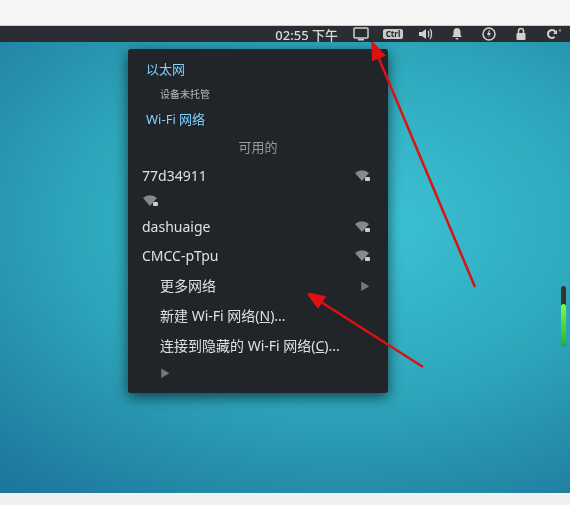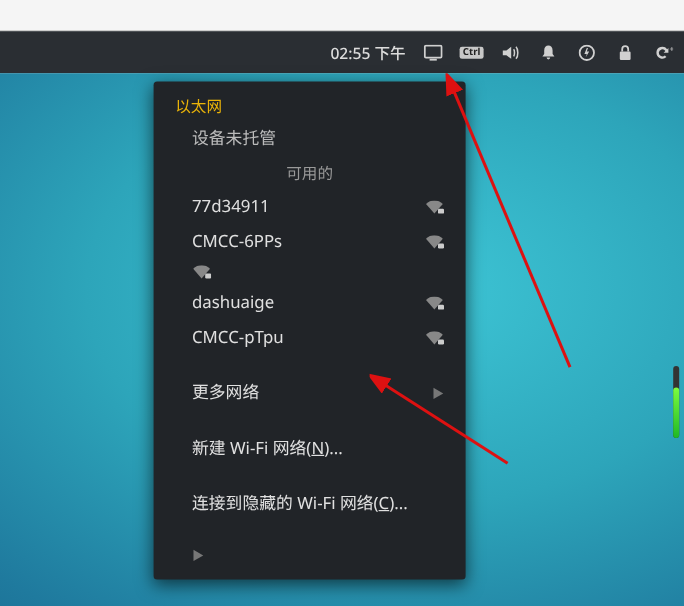--- a/index.html
+++ b/index.html
@@ -10,21 +10,21 @@
   overflow: hidden;
   position: relative;
   background: #f0f0f0;
 }
 .browser-bar {
   height: 26px;
   background: #f5f5f5;
   border-bottom: 1px solid #ccc;
 }
 .top-panel {
-  height: 35px;
+  height: 16px;
   background: #2a2e33;
   display: flex;
   justify-content: flex-end;
   align-items: center;
   padding: 0 8px;
   gap: 14px;
   color: #dcdcdc;
   font-size: 13px;
 }
 .clock {
@@ -59,60 +59,59 @@
   left: 128px;
   width: 260px;
   background: #212428;
   border-radius: 3px;
   box-shadow: 0 4px 14px rgba(0,0,0,0.6);
   color: #d0d0d0;
   font-size: 14px;
   padding: 6px 0 8px 0;
 }
 .menu-header {
-  color: #eab308;
+  color: #7dd3fc;
   padding: 4px 18px;
   font-size: 13px;
 }
 .menu-subitem {
   color: #bbb;
   padding: 4px 18px 4px 32px;
-  font-size: 14px;
+  font-size: 10px;
 }
 .menu-section-title {
   text-align: center;
   color: #999;
   padding: 5px 0;
   font-size: 13px;
 }
 .wifi-item {
   display: flex;
   justify-content: space-between;
   align-items: center;
-  padding: 5px 18px 5px 32px;
+  padding: 5px 18px 5px 14px;
   color: #e0e0e0;
   cursor: pointer;
   font-size: 14px;
 }
 .wifi-signal {
   display: inline-flex;
   width: 16px;
   height: 12px;
   position: relative;
 }
 .wifi-signal svg { display: block; }
 .menu-link {
   display: flex;
   justify-content: space-between;
   align-items: center;
   padding: 5px 18px 5px 32px;
   color: #e0e0e0;
   cursor: pointer;
   font-size: 14px;
-  margin-top: 16px;
 }
 .chevron {
   font-size: 10px;
   color: #777;
 }
 .underline { text-decoration: underline; }
 .arrow {
   position: absolute;
   pointer-events: none;
 }
@@ -187,34 +186,26 @@
   </span>
 </div>
 
 <div class="desktop">
 
   <div class="network-menu">
 
     <div class="menu-header">以太网</div>
     <div class="menu-subitem">设备未托管</div>
 
+    <div class="menu-header">Wi-Fi 网络</div>
 
     <div class="menu-section-title">可用的</div>
 
     <div class="wifi-item">
       <span>77d34911</span>
-      <span class="wifi-signal">
-        <svg width="16" height="12" viewBox="0 0 16 12">
-            <path d="M1 3a10 10 0 0114 0L8 11 1 3z" fill="#888"></path>
-            <rect x="11" y="7" width="5" height="4" rx="1" fill="#ccc"></rect>
-          </svg>
-      </span>
-    </div>
-    <div class="wifi-item">
-      <span>CMCC-6PPs</span>
       <span class="wifi-signal">
         <svg width="16" height="12" viewBox="0 0 16 12">
             <path d="M1 3a10 10 0 0114 0L8 11 1 3z" fill="#888"></path>
             <rect x="11" y="7" width="5" height="4" rx="1" fill="#ccc"></rect>
           </svg>
       </span>
     </div>
     <div class="wifi-item">
       <span class="wifi-signal">
         <svg width="16" height="12" viewBox="0 0 16 12">

